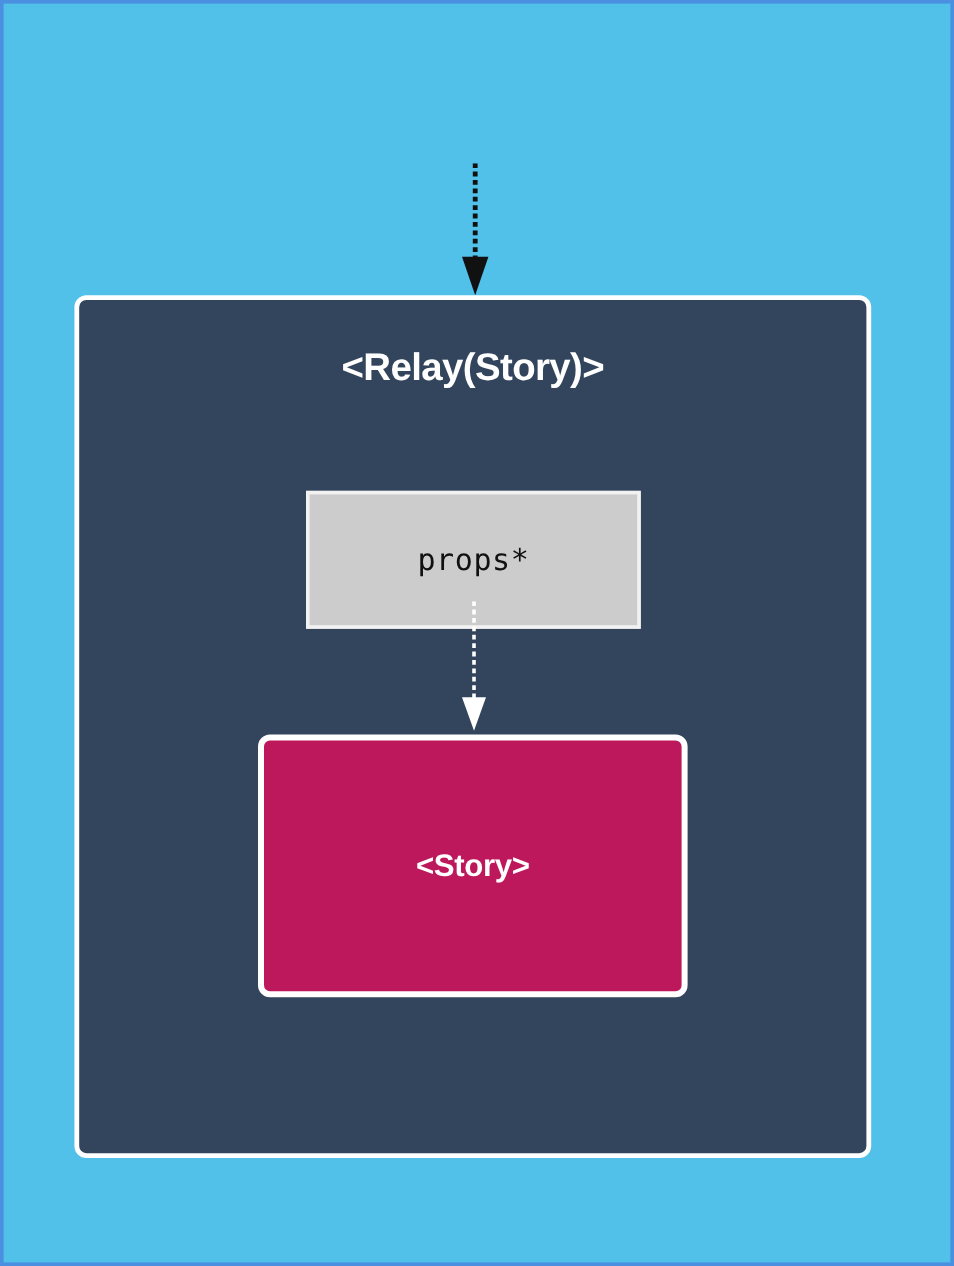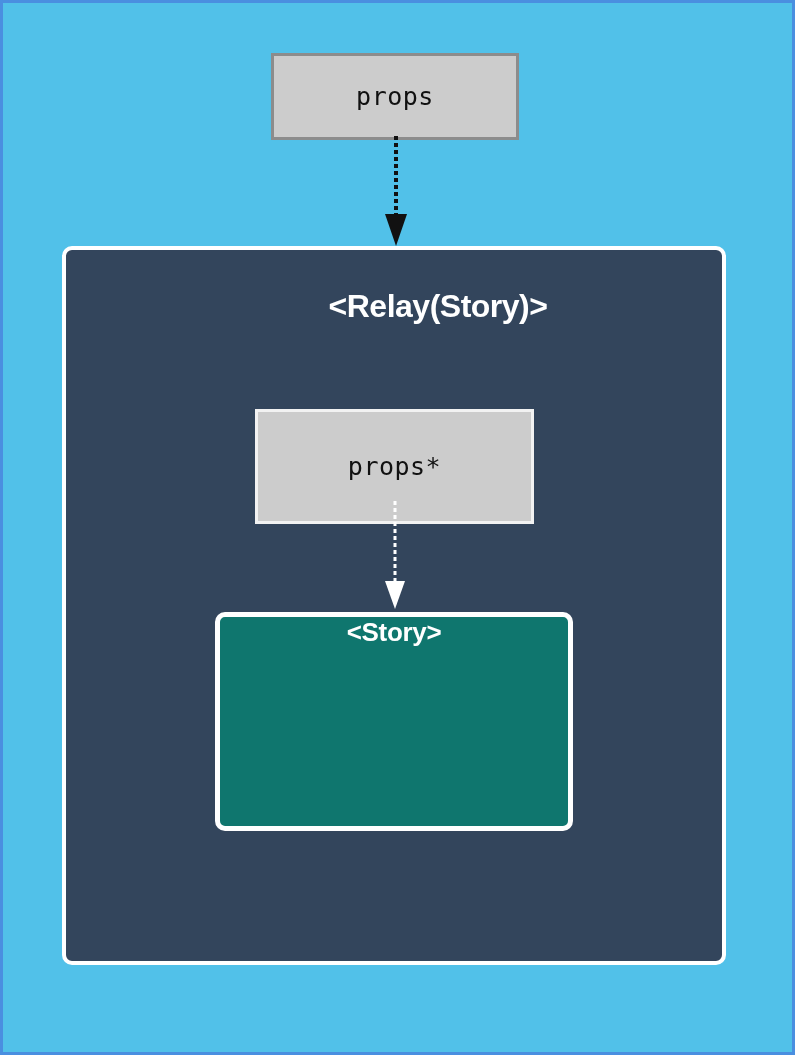--- a/index.html
+++ b/index.html
@@ -72,21 +72,20 @@
     position: absolute;
     left: 0;
     top: 38px;
     width: 100%;
     text-align: center;
     color: #ffffff;
     font-size: 32px;
     font-weight: bold;
     letter-spacing: -0.5px;
     font-family: "Liberation Sans", sans-serif;
-    padding-left: 44px;
   }
 
   
   .props-box-inner {
     position: absolute;
     left: 252px;
     top: 406px;
     width: 279px;
     height: 115px;
     background: #cccccc;
@@ -97,44 +96,41 @@
     justify-content: center;
   }
 
   
   .story-box {
     position: absolute;
     left: 212px;
     top: 609px;
     width: 358px;
     height: 219px;
-    background: #0f766e;
+    background: #be185d;
     border: 5px solid #ffffff;
     border-radius: 10px;
     box-sizing: border-box;
     display: flex;
-    align-items: flex-start;
+    align-items: center;
     justify-content: center;
   }
   .story-label {
     color: #ffffff;
     font-size: 26px;
     font-weight: bold;
     letter-spacing: -0.3px;
     font-family: "Liberation Sans", sans-serif;
   }
 </style>
 </head>
 <body>
 
 <div id="canvas">
 
-  <div class="props-box-outer">
-    <span class="props-label">props</span>
-  </div>
 
   <svg class="arrow-black" viewBox="0 0 40 115" xmlns="http://www.w3.org/2000/svg">
     <line x1="20" y1="0" x2="20" y2="88" stroke="#111111" stroke-width="4" stroke-dasharray="4 3"></line>
     <polygon points="20,110 9,78 31,78" fill="#111111"></polygon>
   </svg>
 
   <div class="relay-panel">
     <div class="relay-title">&lt;Relay(Story)&gt;</div>
   </div>
 

